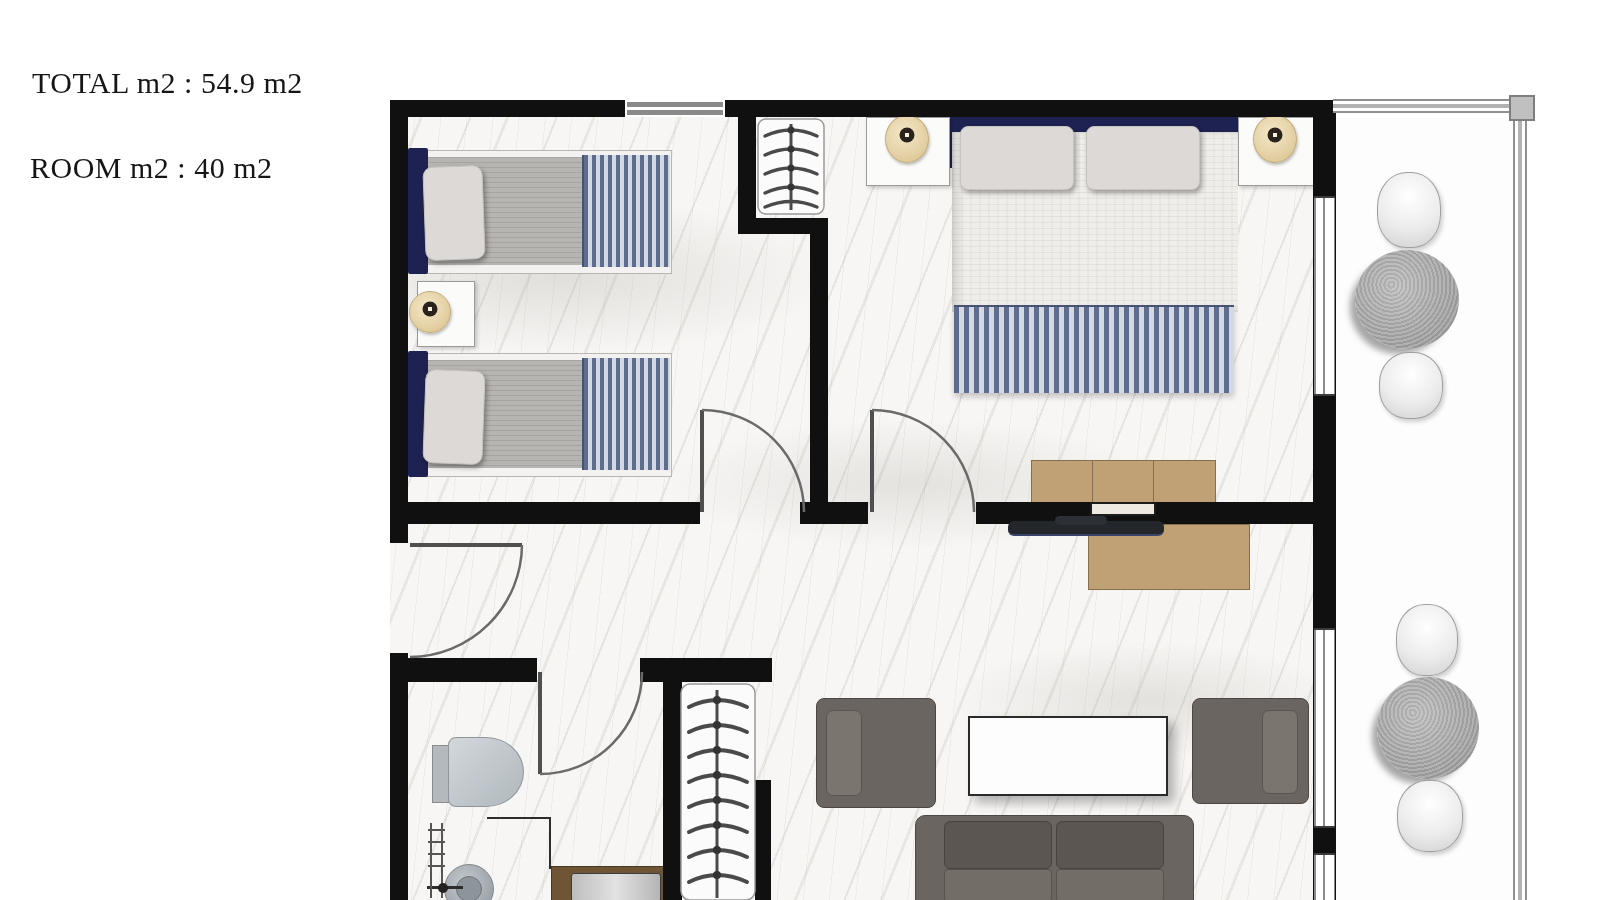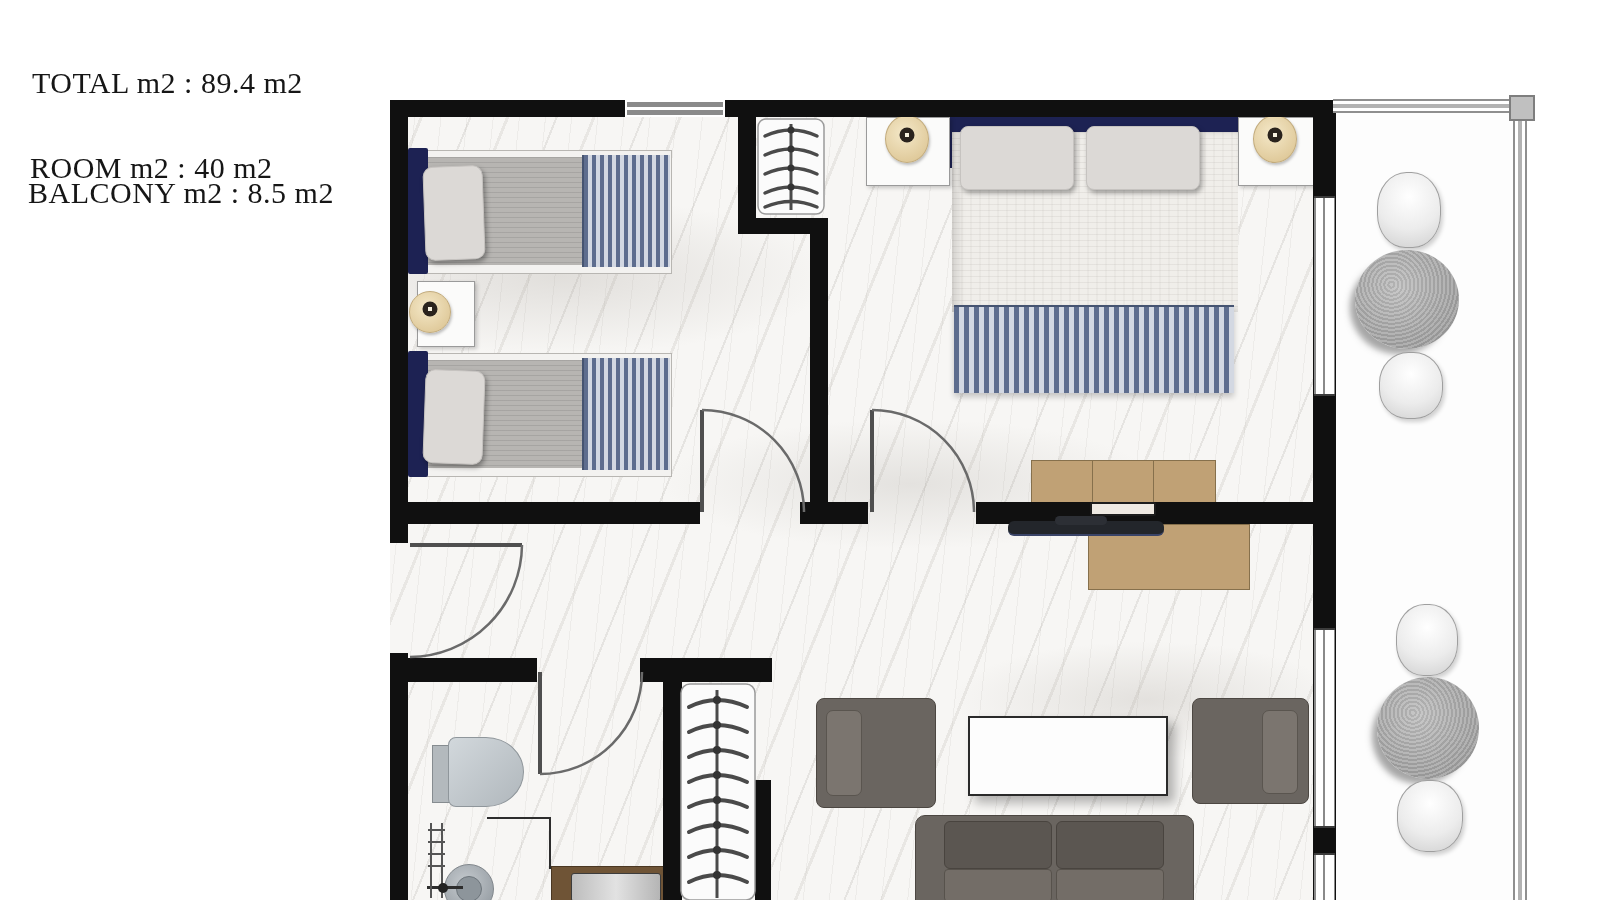--- a/index.html
+++ b/index.html
@@ -66,23 +66,22 @@
   .baltable{position:absolute;border-radius:50%;z-index:2;box-shadow:-8px 8px 6px -3px rgba(80,80,80,.5);
     background-image:repeating-radial-gradient(circle at 35% 35%, rgba(255,255,255,.16) 0 2px, rgba(0,0,0,.05) 2px 4px),
                      radial-gradient(circle at 42% 38%,#bdbdbd,#9d9d9d 75%);}
   svg.overlay{position:absolute;left:0;top:0;z-index:5;pointer-events:none;}
 </style>
 </head>
 <body>
 
 <div id="stage">
 
-  <div class="info-line" style="left:32px;top:66px;">TOTAL m2 : 89.4 m2</div>
+  <div class="info-line" style="left:32px;top:66px;">TOTAL m2 : 54.9 m2</div>
   <div class="info-line" style="left:30px;top:135px;margin-top:16px;">ROOM m2 : 40 m2</div>
-  <div class="info-line" style="left:28px;top:176px;">BALCONY m2 : 8.5 m2</div>
 
   <div class="abs marble" style="left:390px;top:100px;width:946px;height:800px;z-index:1;"></div>
   <div class="abs" style="left:1336px;top:113px;width:177px;height:787px;background:#fdfdfd;z-index:1;"></div>
 
   <div class="bedframe" style="left:424px;top:150px;width:246px;height:122px;"></div>
   <div class="headboard" style="left:408px;top:148px;width:20px;height:126px;"></div>
   <div class="mattress" style="left:428px;top:157px;width:154px;height:108px;"></div>
   <div class="blanket" style="left:582px;top:155px;width:86px;height:112px;"></div>
   <div class="pillow" style="left:424px;top:166px;width:58px;height:92px;transform:rotate(-2deg);"></div>
 

